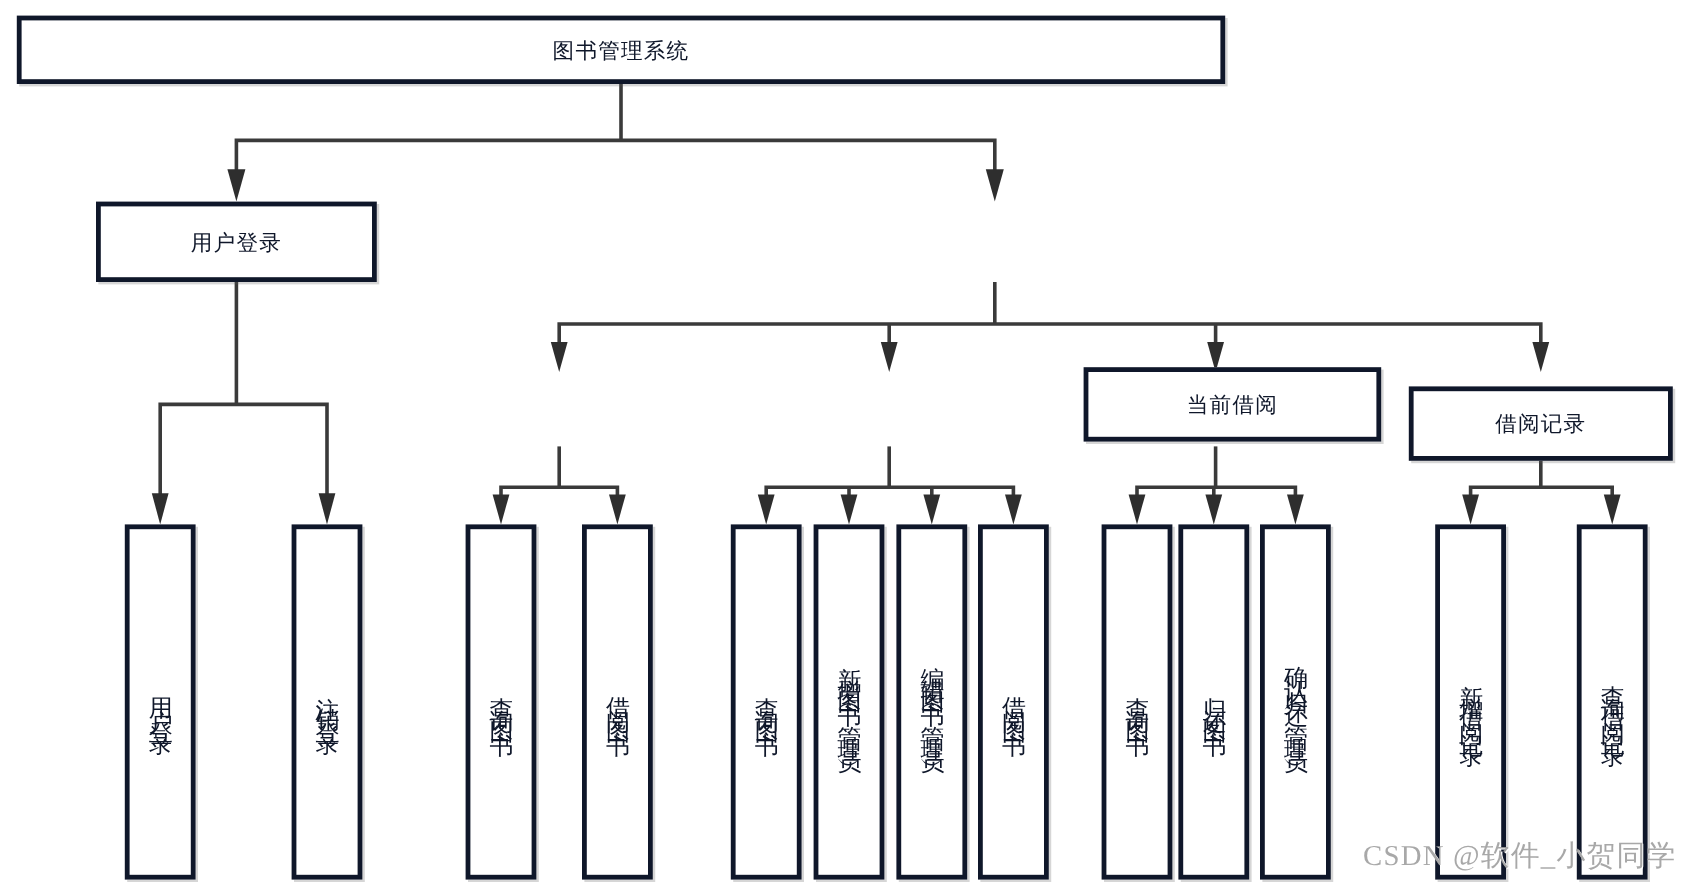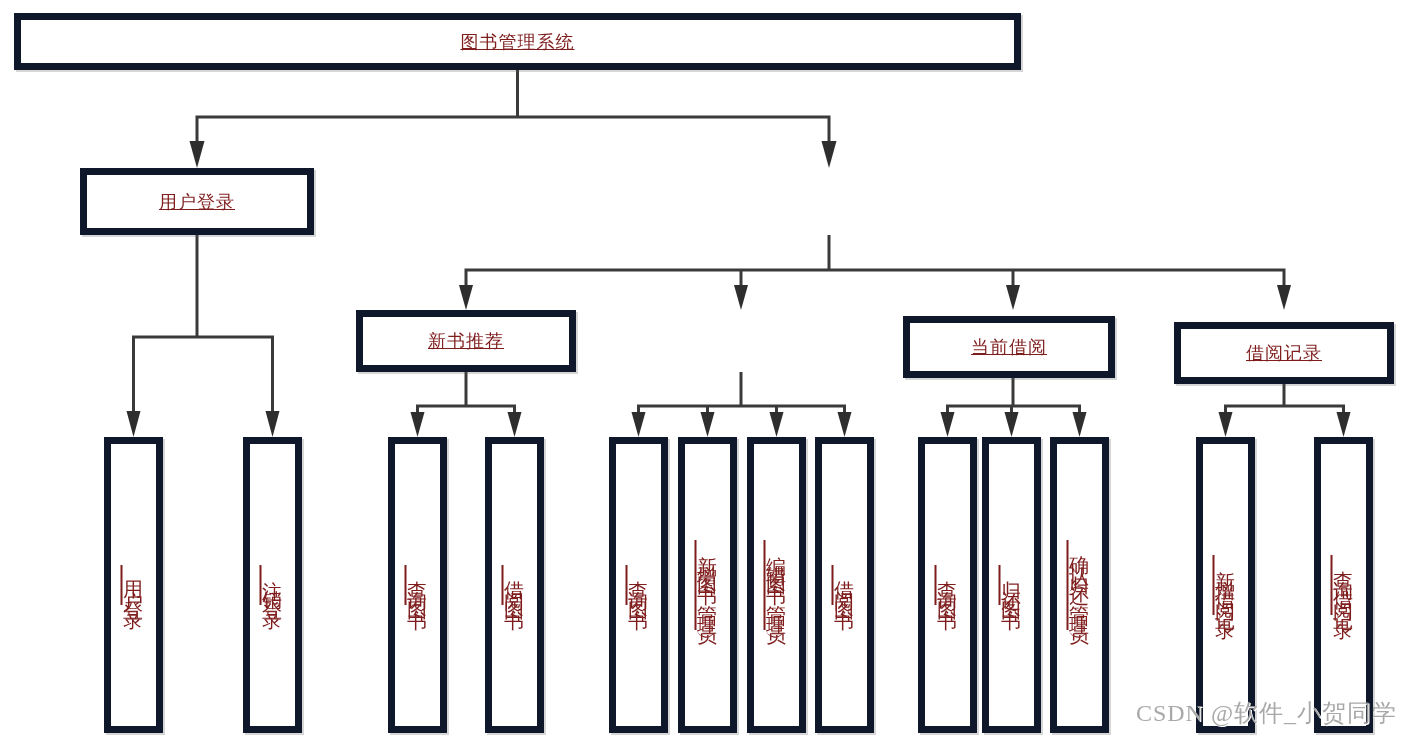--- a/index.html
+++ b/index.html
@@ -8,30 +8,29 @@
     width:1405px;height:747px;
     background:#ffffff;
     font-family:"Liberation Sans","DejaVu Sans",sans-serif;
     overflow:hidden;
   }
   #wires{position:absolute;left:0;top:0;width:1405px;height:747px;}
   .node{
     position:absolute;
     box-sizing:border-box;
     background:#ffffff;
-    border:7px solid #0f172a;
+    border:4px solid #0f172a;
     box-shadow:2px 2px 0 rgba(90,90,90,0.25);
     display:flex;
     align-items:center;
     justify-content:center;
-    color:#7f1d1d;
+    color:#0f172a;
     font-size:18px;
     letter-spacing:1px;
     white-space:nowrap;
-    text-decoration:underline;
   }
   .leaf{
     writing-mode:vertical-rl;
     text-orientation:mixed;
     font-size:20px;
     letter-spacing:10px;
     line-height:1;
     white-space:normal;
   }
   #watermark{
@@ -107,22 +106,21 @@
 
       <polygon points="1218.5,412 1232.5,412 1225.5,437"></polygon>
       <polygon points="1336.5,412 1350.5,412 1343.5,437"></polygon>
     </g>
   </svg>
 
   <div class="node" style="left:14px;top:13px;width:1007px;height:57px">图书管理系统</div>
 
   <div class="node" style="left:80px;top:168px;width:234px;height:67px">用户登录</div>
 
-  <div class="node" style="left:356px;top:310px;width:220px;height:62px">新书推荐</div>
-  <div class="node" style="left:903px;top:316px;width:212px;height:62px">当前借阅</div>
+  <div class="node" style="left:903px;top:306px;width:248px;height:62px">当前借阅</div>
   <div class="node" style="left:1174px;top:322px;width:220px;height:62px">借阅记录</div>
 
   <div class="node leaf" style="left:104px;top:437px;width:59px;height:296px">用户登录</div>
   <div class="node leaf" style="left:243px;top:437px;width:59px;height:296px">注销登录</div>
 
   <div class="node leaf" style="left:388px;top:437px;width:59px;height:296px">查询图书</div>
   <div class="node leaf" style="left:485px;top:437px;width:59px;height:296px">借阅图书</div>
 
   <div class="node leaf" style="left:609px;top:437px;width:59px;height:296px">查询图书</div>
   <div class="node leaf" style="left:678px;top:437px;width:59px;height:296px">新增图书（管理员）</div>

